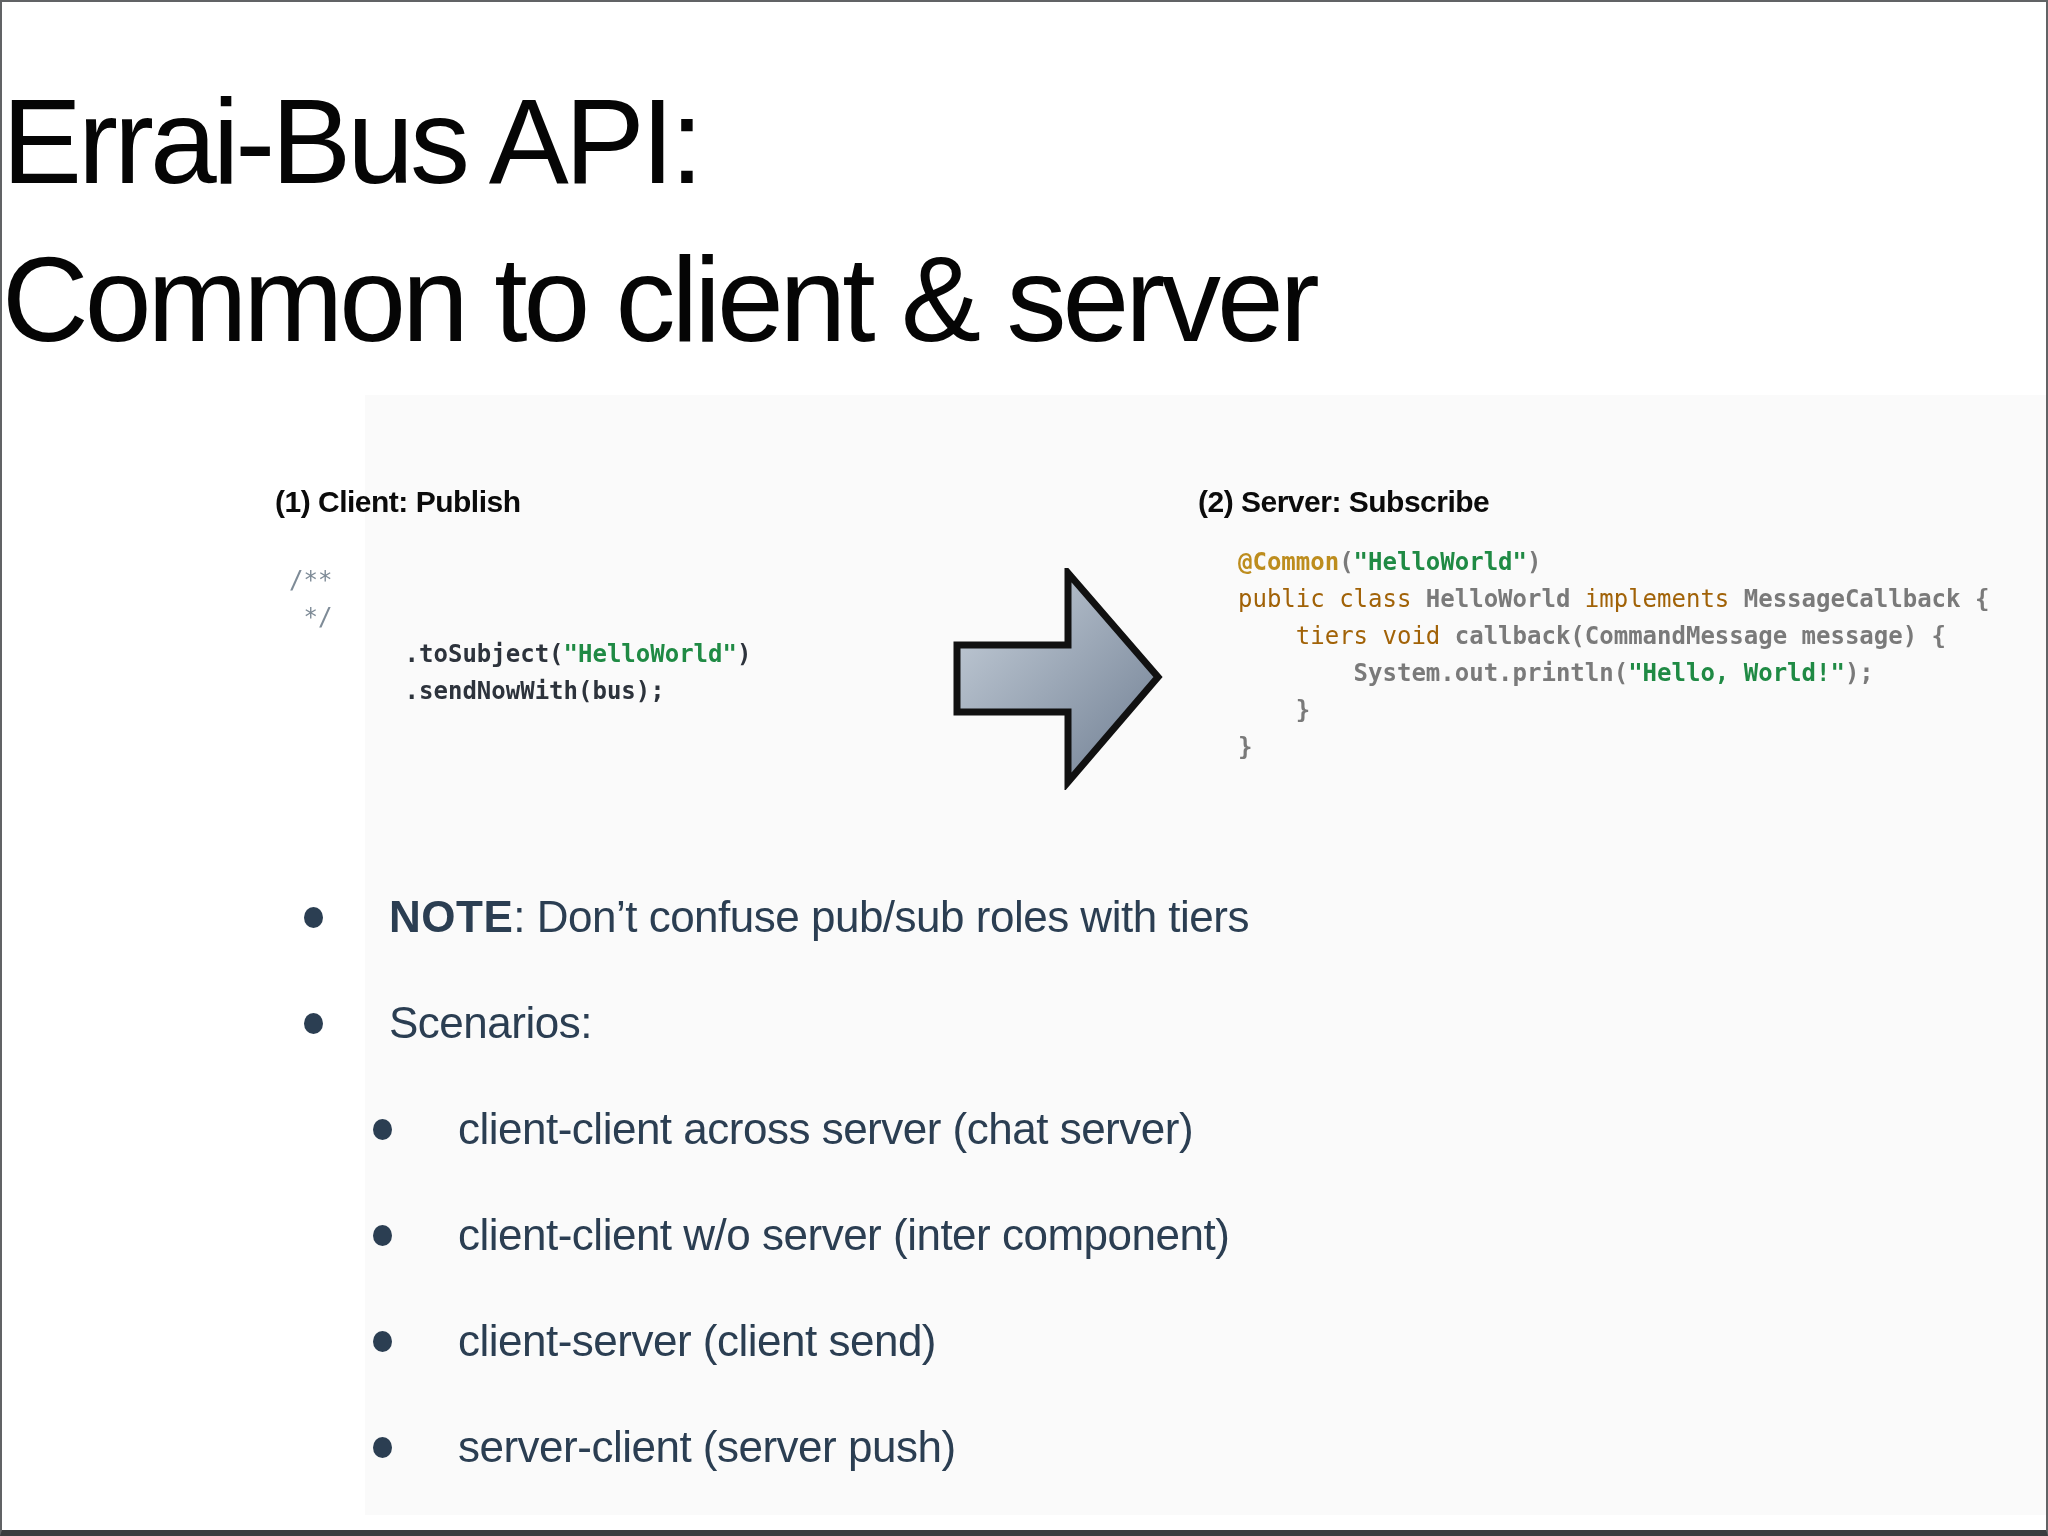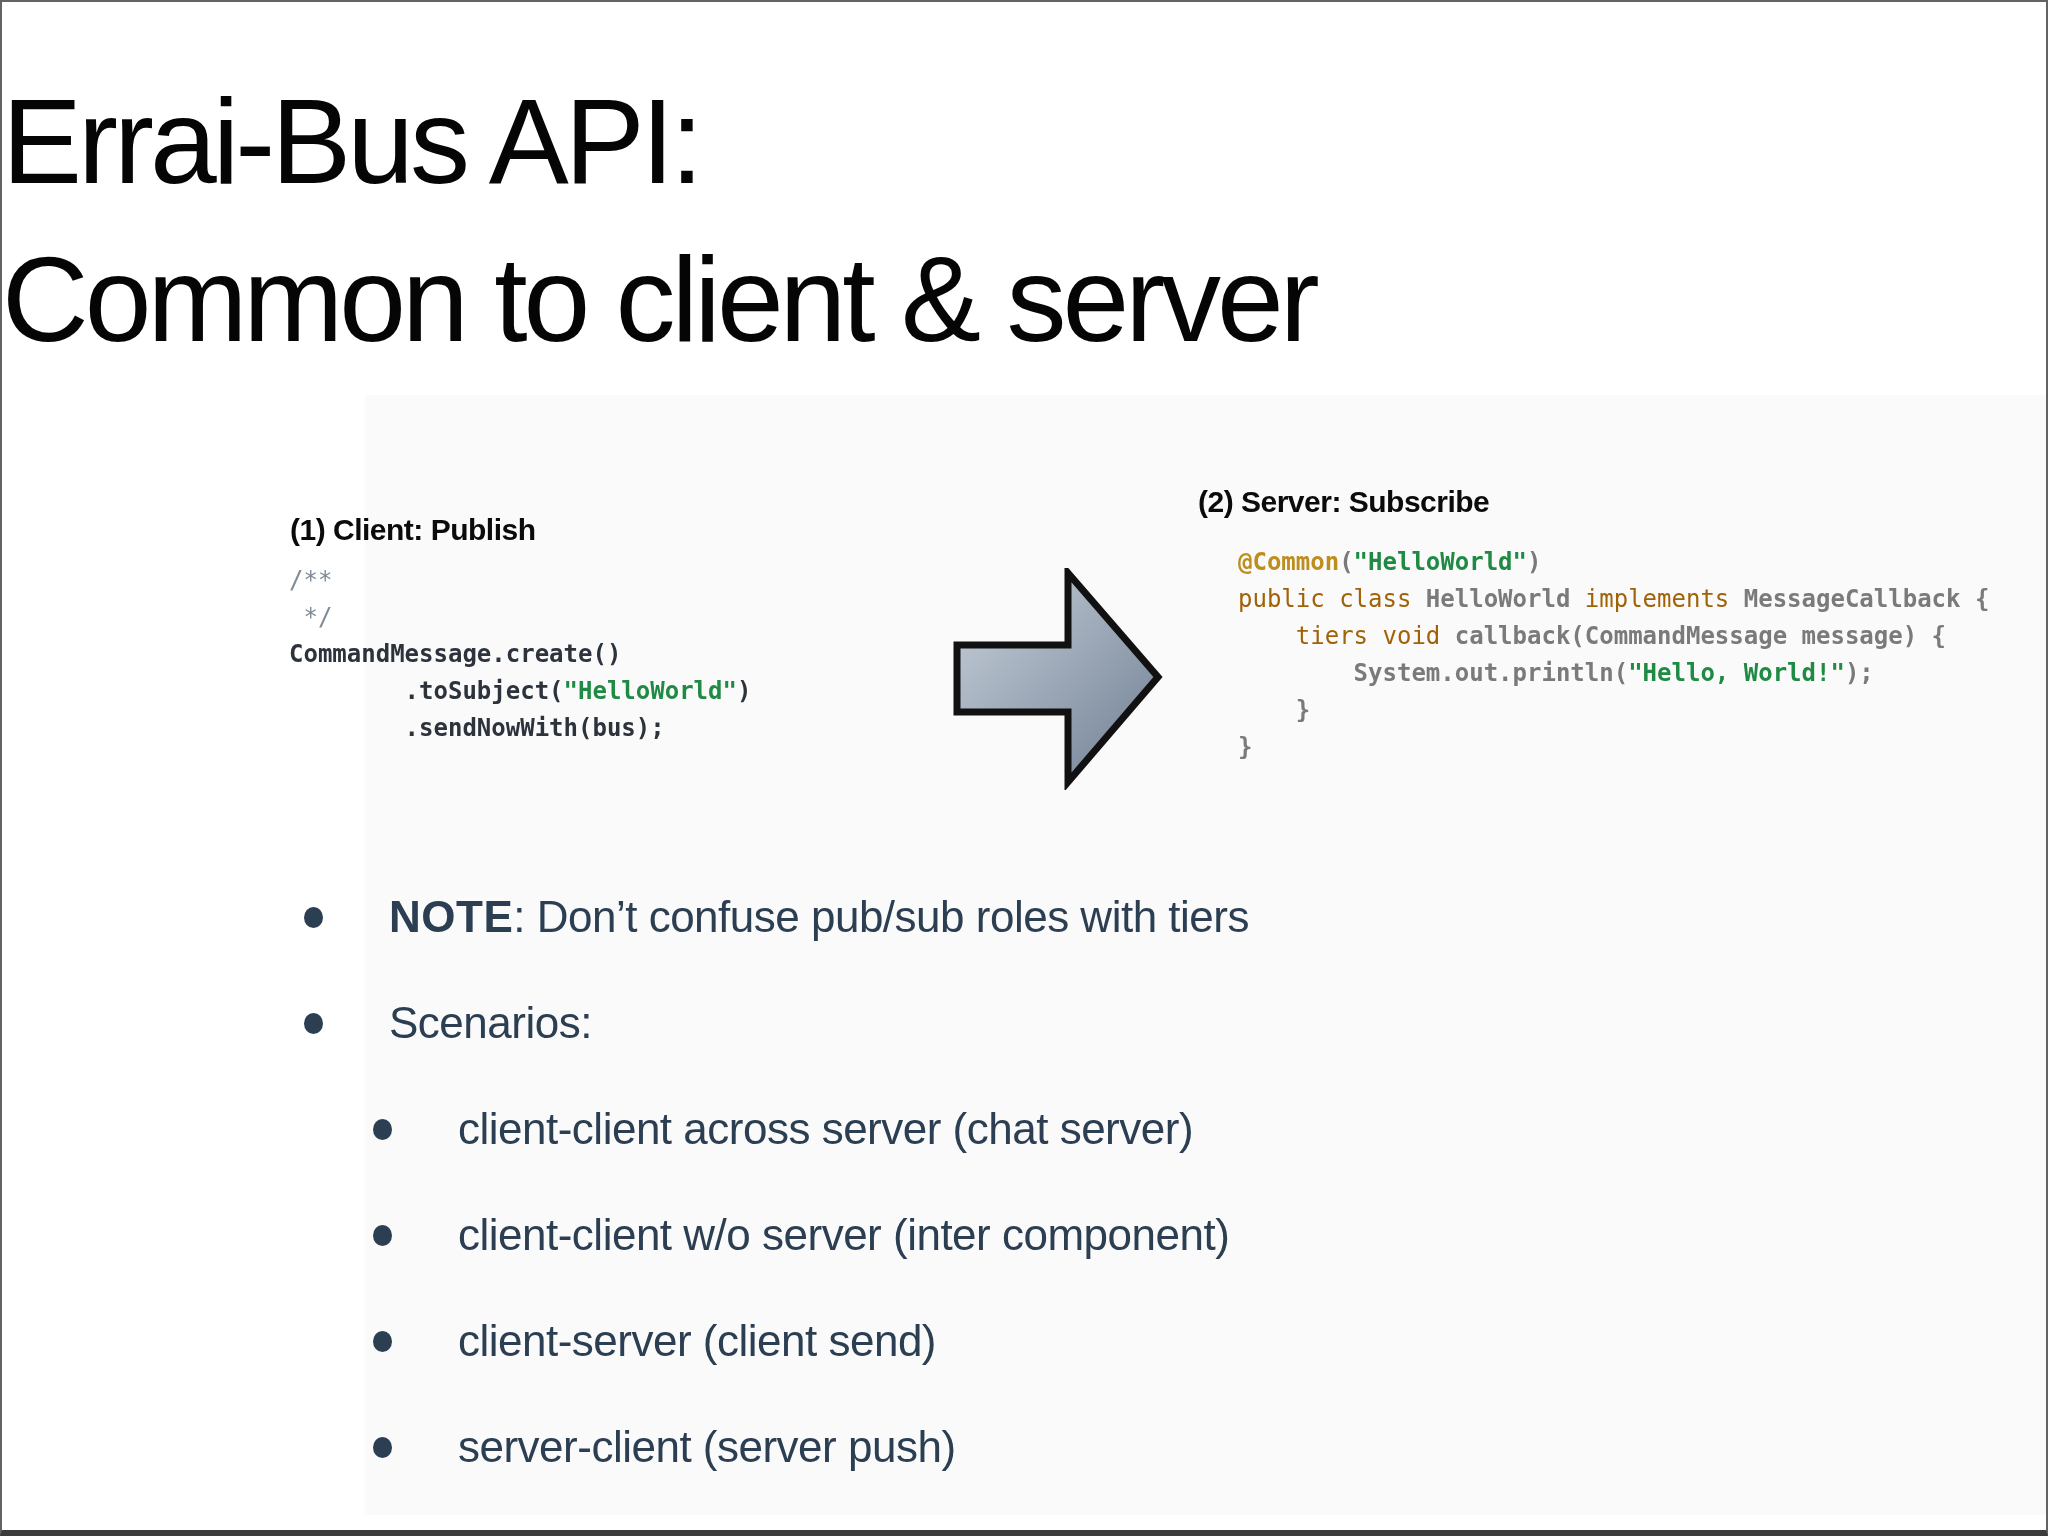--- a/index.html
+++ b/index.html
@@ -21,21 +21,21 @@
     position:absolute;left:0;top:60px;width:100%;
     text-align:left;color:#050505;
     font-size:120px;line-height:158px;font-weight:400;
     letter-spacing:-4px;
   }
   .panel-header{
     position:absolute;top:483px;
     font-size:30px;font-weight:700;color:#0b0b0b;
     letter-spacing:-0.5px;white-space:pre;
   }
-  .hdr-left{left:288px;margin-top:28px;}
+  .hdr-left{left:273px;}
   .hdr-right{left:1196px;}
   .code{
     position:absolute;
     font-family:"DejaVu Sans Mono", monospace;
     font-size:24px;line-height:37px;
   }
   .code-left{left:287px;top:560px;width:700px;}
   .code-right{left:1236px;top:542px;width:812px;}
   .code-line{white-space:pre;}
   .tok-cm{color:#7e8b97;font-weight:400;}
@@ -72,21 +72,20 @@
     <div>Common to client &amp; server</div>
   </div>
 
   <div class="panel-header hdr-left">(1) Client: Publish</div>
   <div class="panel-header hdr-right">(2) Server: Subscribe</div>
 
   <div class="code code-left">
     <div class="code-lines">
         <div class="code-line"><span class="tok-cm">/**</span></div>
         <div class="code-line"><span class="tok-cm"> */</span></div>
-        <div class="code-line"><span class="tok-pl">CommandMessage.create()</span></div>
         <div class="code-line"><span class="tok-pl">        .toSubject(</span><span class="tok-str">"HelloWorld"</span><span class="tok-pl">)</span></div>
         <div class="code-line"><span class="tok-pl">        .sendNowWith(bus);</span></div>
       </div>
   </div>
 
   <svg class="arrow-svg" viewBox="0 0 214 222" xmlns="http://www.w3.org/2000/svg">
     <defs>
       <linearGradient id="arrowGrad" x1="0" y1="0" x2="1" y2="1">
         <stop offset="0" stop-color="#c9d2dc"></stop>
         <stop offset="1" stop-color="#6f7e92"></stop>

